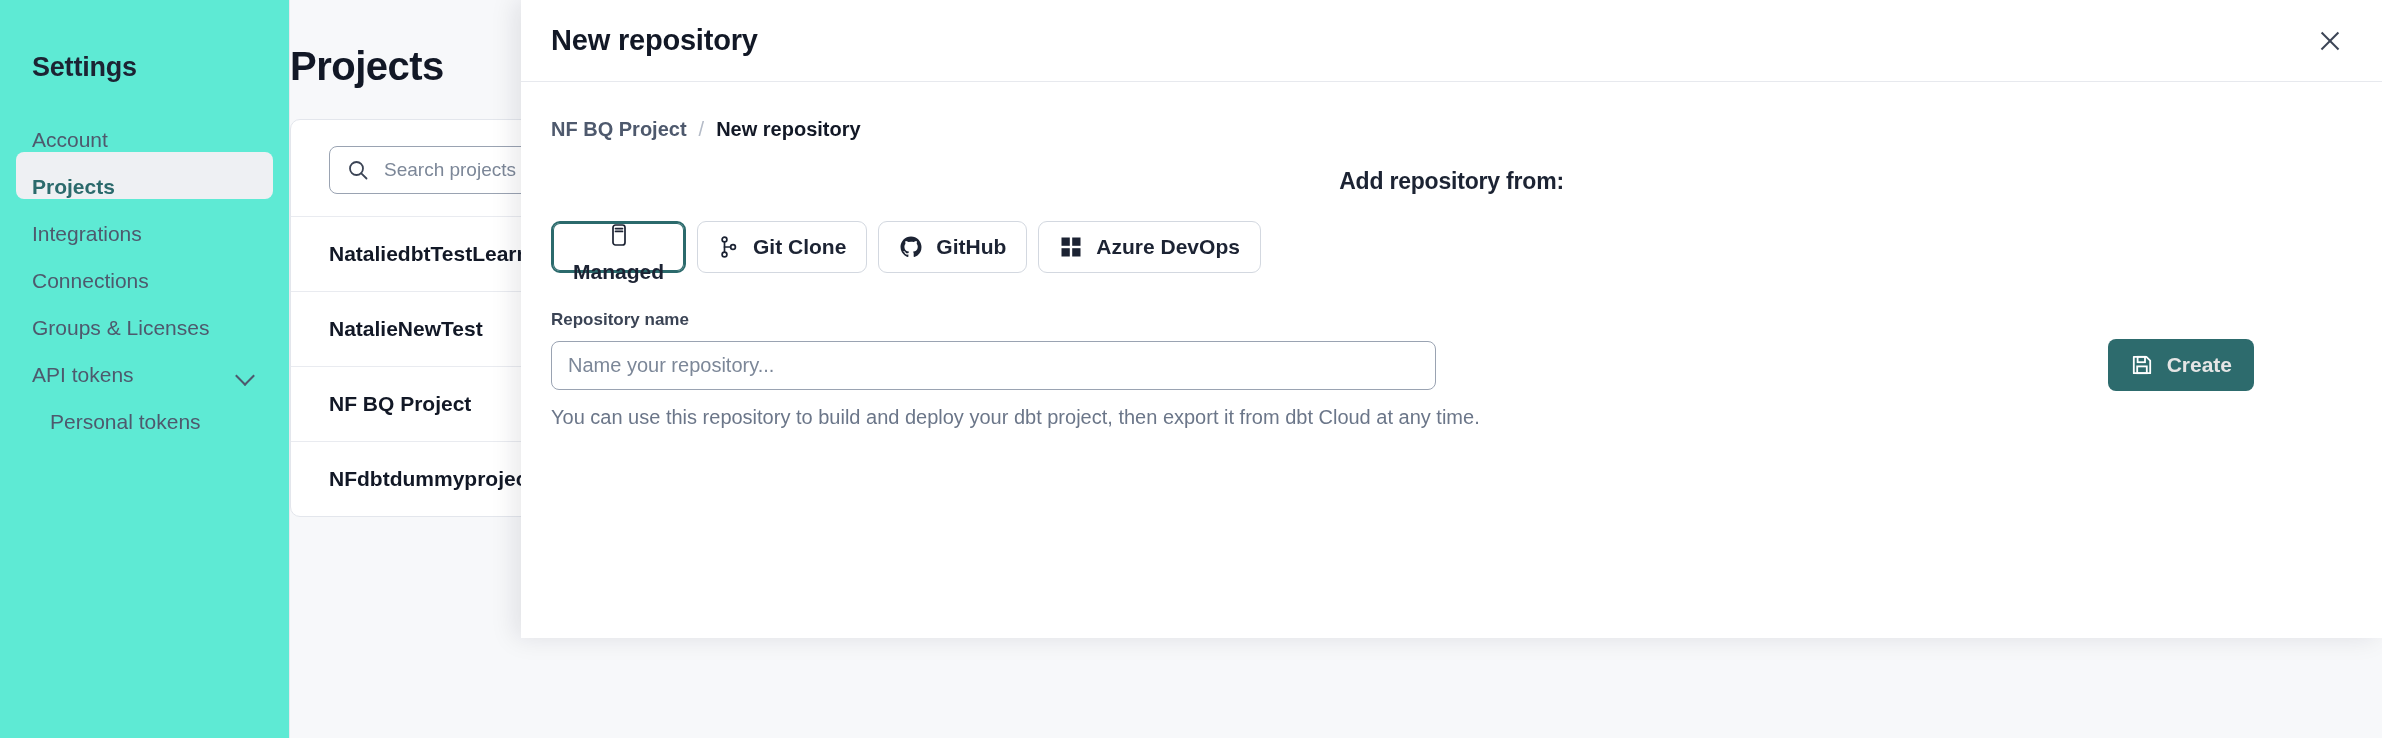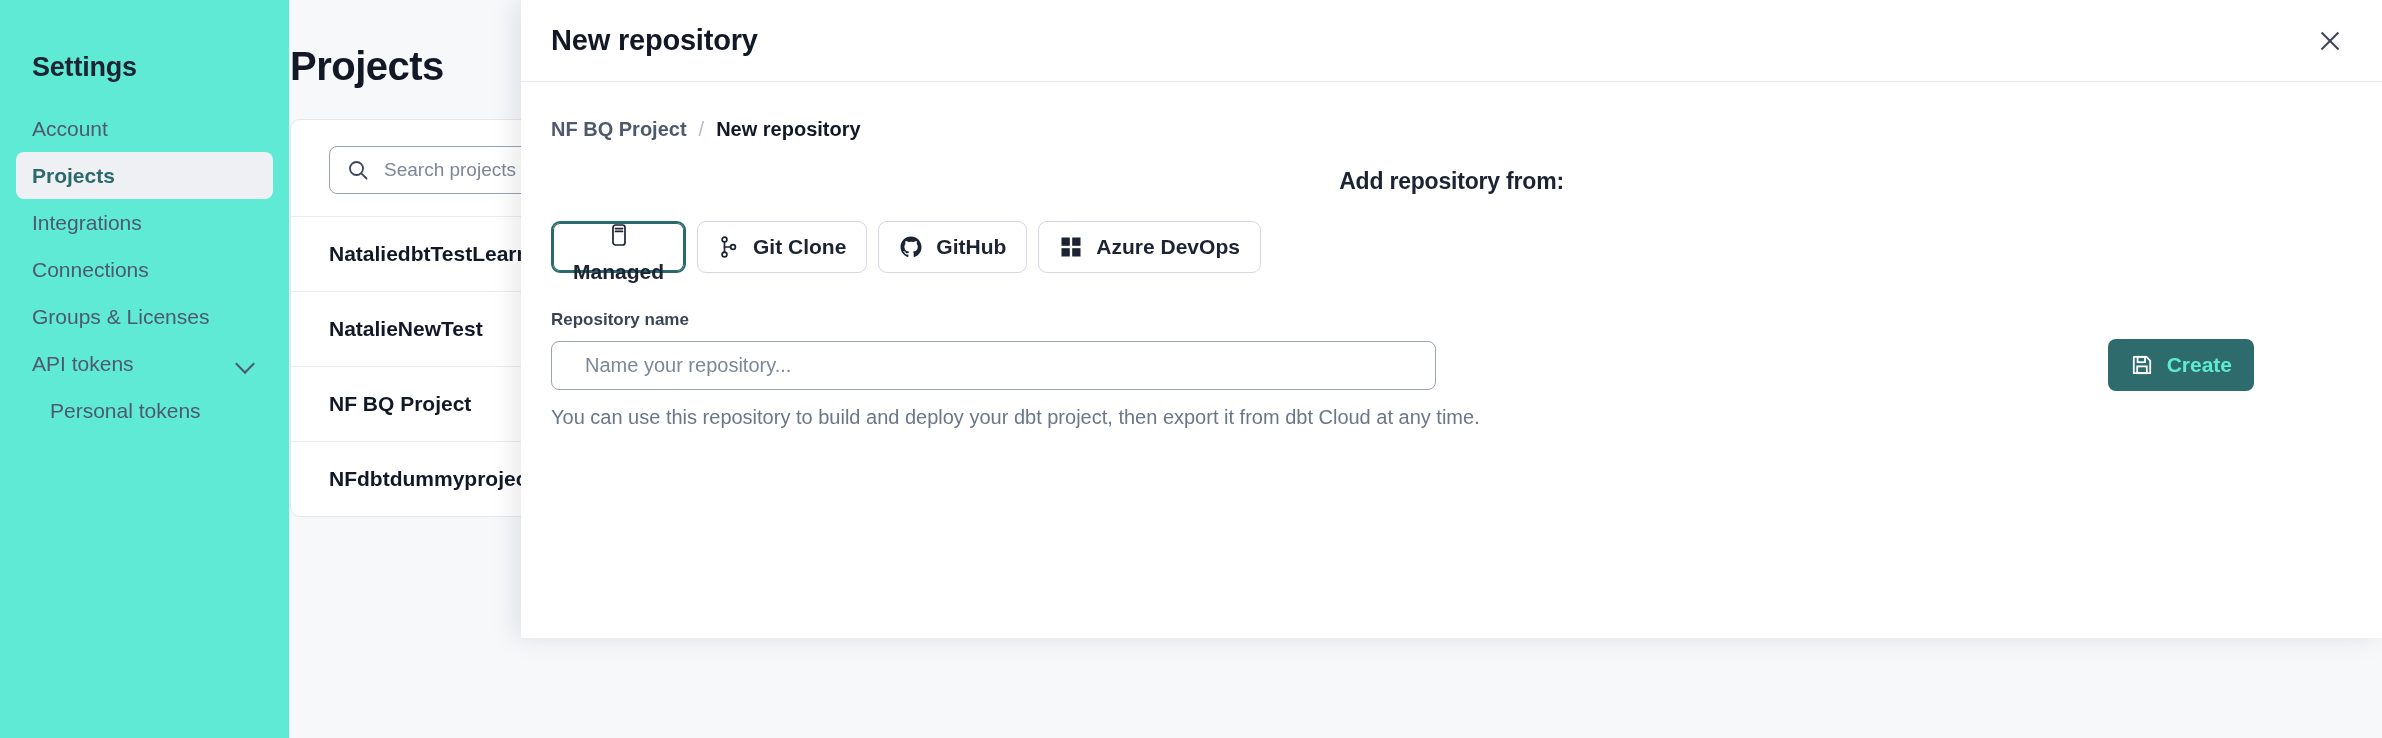--- a/index.html
+++ b/index.html
@@ -27,21 +27,21 @@
   .sidebar-title {
     font-size: 27px;
     font-weight: 700;
     color: #1c2333;
     padding: 52px 0 0 16px;
     letter-spacing: -0.2px;
   }
   .nav { margin-top: 22px; }
   .nav-item {
     display: flex;
-    align-items: center;
+    align-items: flex-end;
     justify-content: space-between;
     height: 47px;
     padding: 0 16px;
     border-radius: 8px;
     font-size: 21px;
     color: #4e596d;
     cursor: pointer;
   }
   .nav-item.active { background: #eef0f3; color: #2b6a6c; font-weight: 600; }
   .nav-item.sub { padding-left: 34px; }
@@ -177,38 +177,38 @@
     font-weight: 700;
     color: #3b4455;
   }
   .field-row { display: flex; align-items: center; gap: 20px; margin-top: 9px; }
   .text-input {
     flex: 0 0 auto;
     width: 885px;
     height: 49px;
     border: 1px solid #9aa3b2;
     border-radius: 8px;
-    padding: 0 33px;
+    padding: 0 16px;
     font-size: 20px;
     color: #6d28d9;
     background: #fff;
     font-family: "Liberation Sans", sans-serif;
   }
   .text-input::placeholder { color: #7c8798; }
   .spacer { flex: 1; }
   .create-btn {
     display: flex;
     align-items: center;
     gap: 13px;
     height: 52px;
     padding: 0 22px;
     background: #2d6b6d;
     border: none;
     border-radius: 8px;
-    color: #5eead4;
+    color: #e5e5e5;
     font-size: 21px;
     font-weight: 600;
     cursor: pointer;
     font-family: "Liberation Sans", sans-serif;
     margin-right: 98px;
   }
   .helper-text {
     margin-top: 15px;
     font-size: 20px;
     color: #6b7689;

